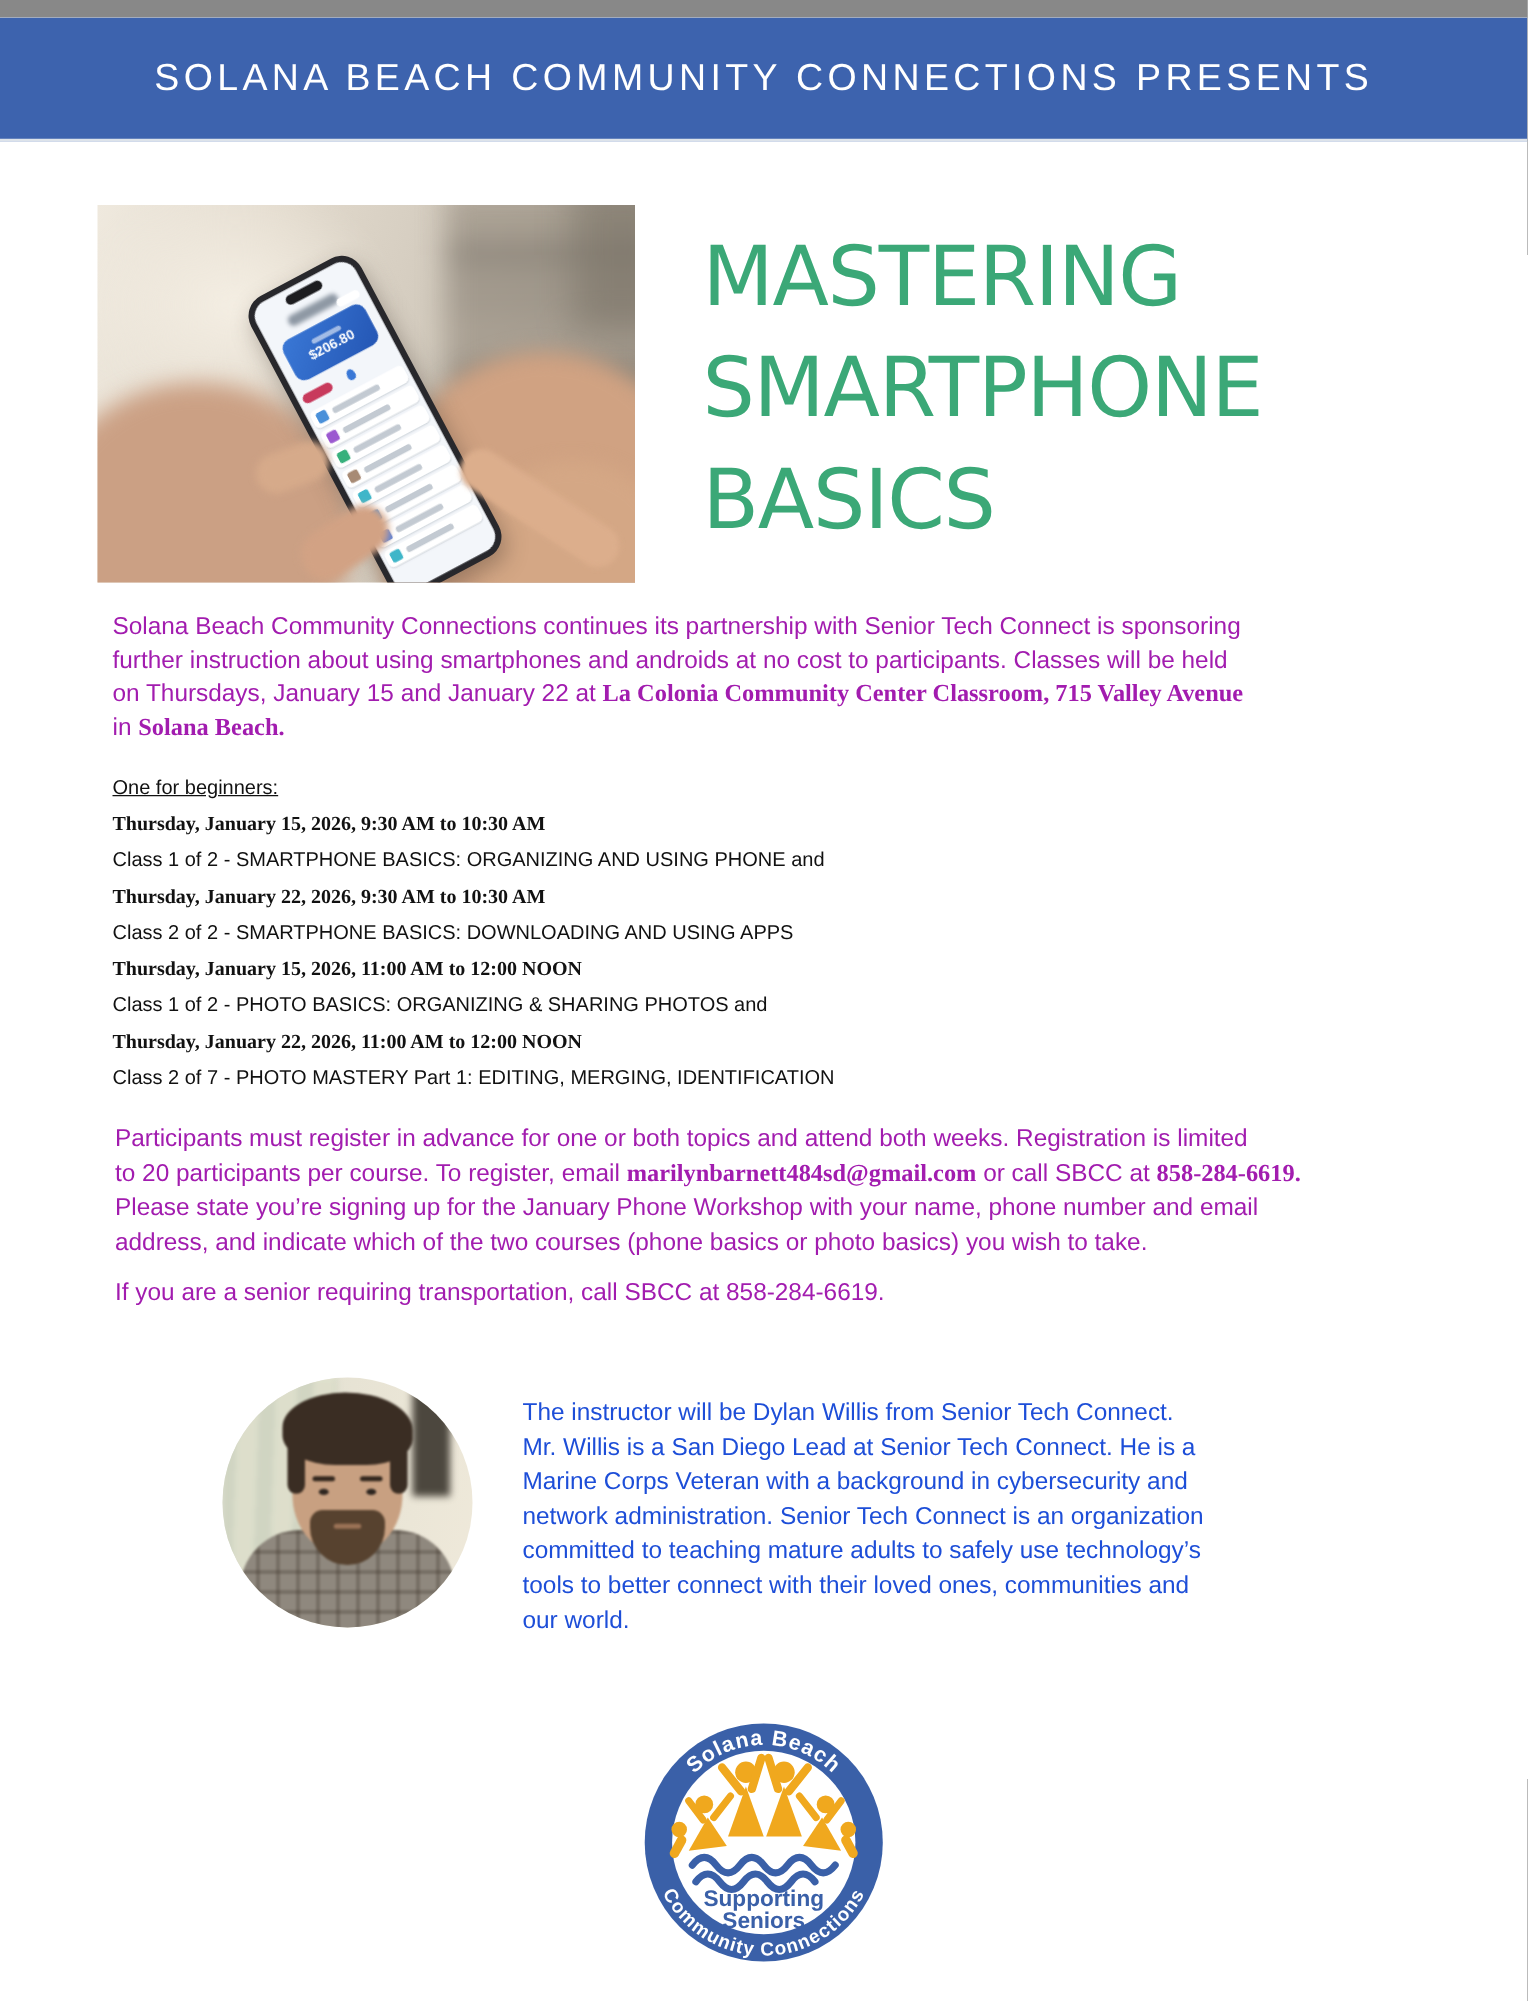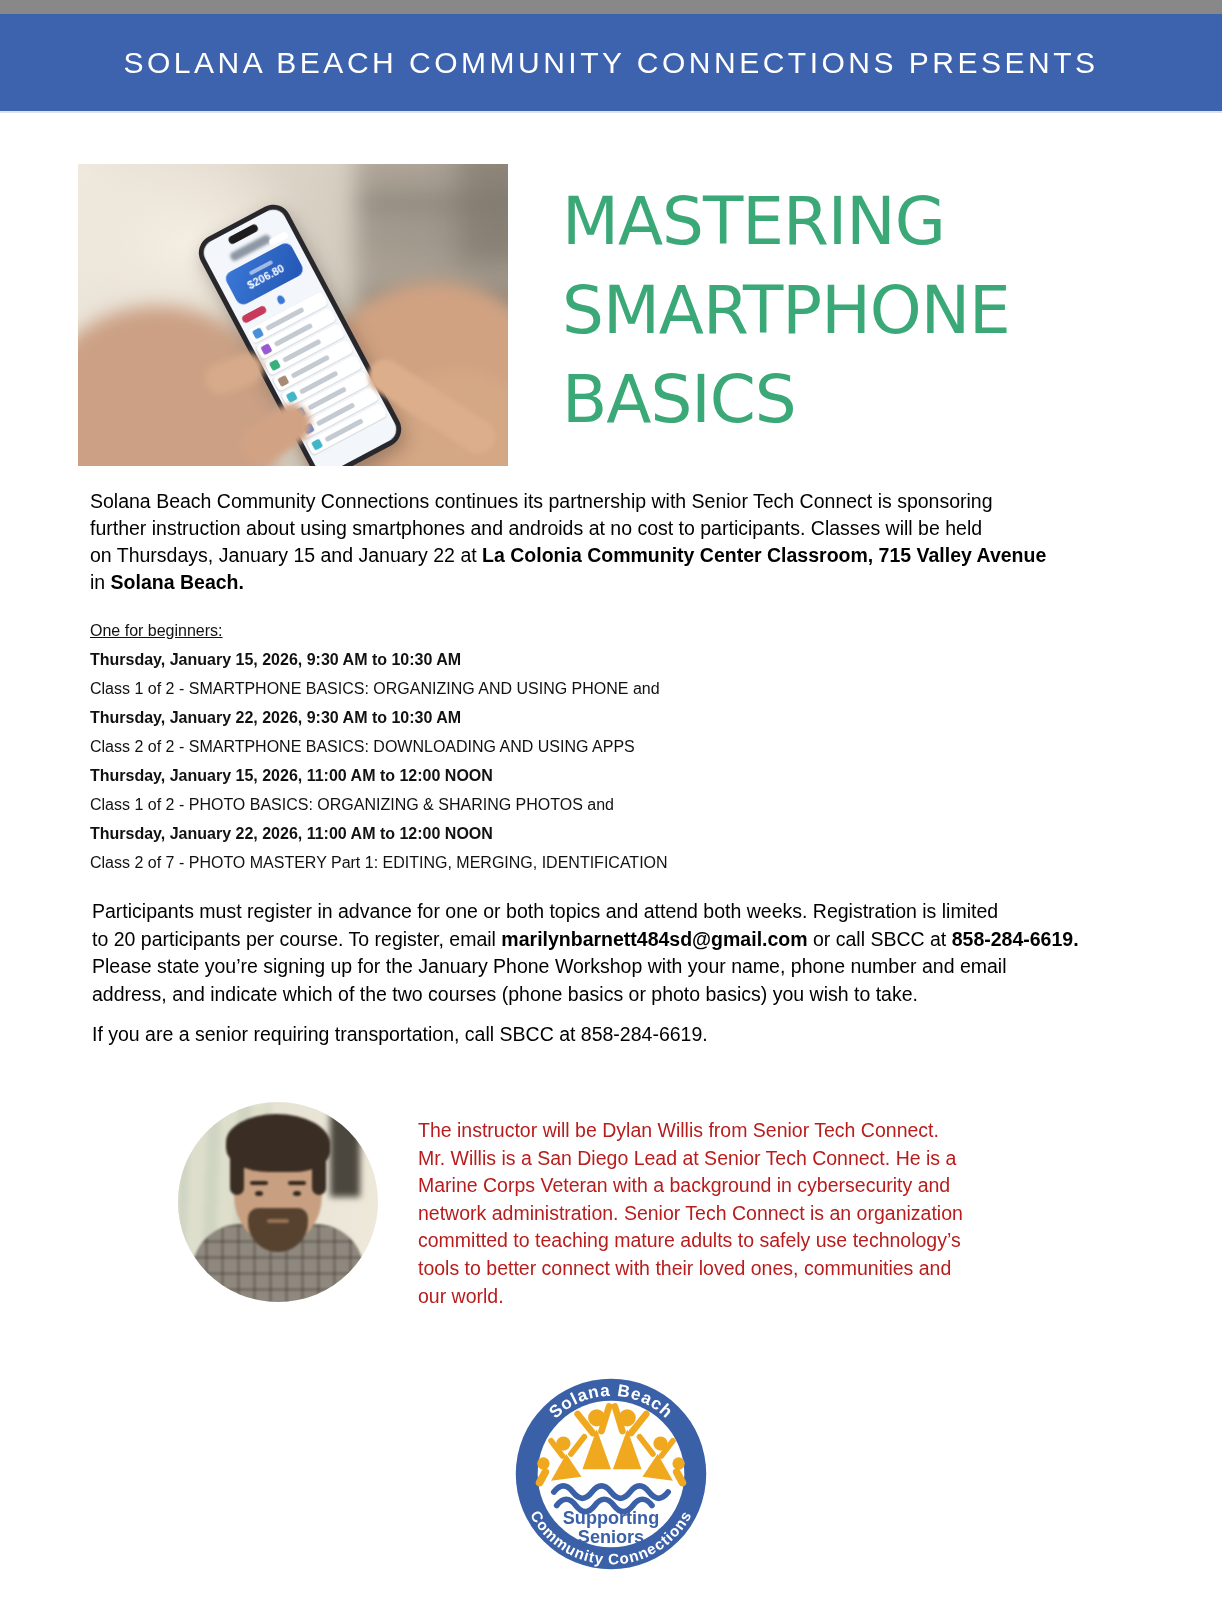--- a/index.html
+++ b/index.html
@@ -57,29 +57,29 @@
   .app-row:nth-child(6) .ic{background:#4a90d9;}
   .app-row:nth-child(7) .ic{background:#5a7fd6;}
   .app-row:nth-child(8) .ic{background:#3fb6c9;}
 
   
   .title{position:absolute;left:562px;top:163px;width:600px;}
   .title div{font-family:"DejaVu Sans",sans-serif;font-weight:normal;font-size:66px;line-height:89px;
              color:#3ba877;letter-spacing:-1px;white-space:nowrap;}
 
   
-  .para{position:absolute;margin:0;color:#000000;font-size:19.5px;white-space:pre-wrap;}
+  .para{position:absolute;margin:0;color:#a21caf;font-size:19.5px;white-space:pre-wrap;}
   .intro{left:90px;top:474px;width:1030px;line-height:27px;}
   .section{position:absolute;left:90px;font-size:16px;line-height:29px;color:#111111;}
   .sec1{top:602px;}
   .sec2{top:747px;}
   .sec-head span{text-decoration:underline;}
   .reg{left:92px;top:884px;width:1070px;line-height:27.5px;}
   .transport{left:92px;top:1007px;width:900px;line-height:27px;}
-  .seg-b{font-weight:bold;}
+  .seg-b{font-weight:bold;font-family:Liberation Serif, serif;}
 
   
   .avatar{position:absolute;left:178px;top:1088px;width:200px;height:200px;border-radius:50%;overflow:hidden;
           background:linear-gradient(100deg,#dcdecf 0%,#e7e3d4 45%,#efe9da 100%);}
   .av-wrap{position:absolute;inset:0;filter:blur(.8px);}
   .curtain{position:absolute;left:0;top:0;width:46%;height:100%;opacity:.8;filter:blur(2px);
            background:repeating-linear-gradient(92deg,#ccd2bf 0 13px,#dcdeca 13px 30px);}
   .pillar{position:absolute;left:152px;top:0;width:30px;height:95px;background:#4c473e;filter:blur(3px);}
   .shoulders{position:absolute;left:14px;bottom:-18px;width:172px;height:96px;background:#8f887e;
              border-radius:48px 48px 0 0;
@@ -92,21 +92,21 @@
   .hair-sideL{position:absolute;left:52px;top:55px;width:14px;height:38px;background:#3a2d23;border-radius:0 0 8px 8px;}
   .hair-sideR{position:absolute;left:134px;top:55px;width:14px;height:38px;background:#3a2d23;border-radius:0 0 8px 8px;}
   .brow{position:absolute;top:79px;width:18px;height:4px;background:#33271e;border-radius:2px;}
   .browL{left:72px;} .browR{left:110px;}
   .eye{position:absolute;top:89px;width:8px;height:5px;background:#2e2620;border-radius:50%;}
   .eyeL{left:77px;} .eyeR{left:115px;}
   .beard{position:absolute;left:70px;top:106px;width:60px;height:44px;background:#57422f;
          border-radius:10px 10px 30px 30px;}
   .mouth{position:absolute;left:89px;top:117px;width:22px;height:4px;background:#9a7256;border-radius:2px;}
 
-  .bio{left:418px;top:1103px;width:640px;line-height:27.6px;color:#b91c1c;}
+  .bio{left:418px;top:1103px;width:640px;line-height:27.6px;color:#1d4ed8;}
 
   
   .logo{position:absolute;left:511px;top:1360px;width:200px;height:200px;}
   .logo svg{width:100%;height:100%;display:block;}
 </style>
 </head>
 <body>
 
 <div class="page">
 

